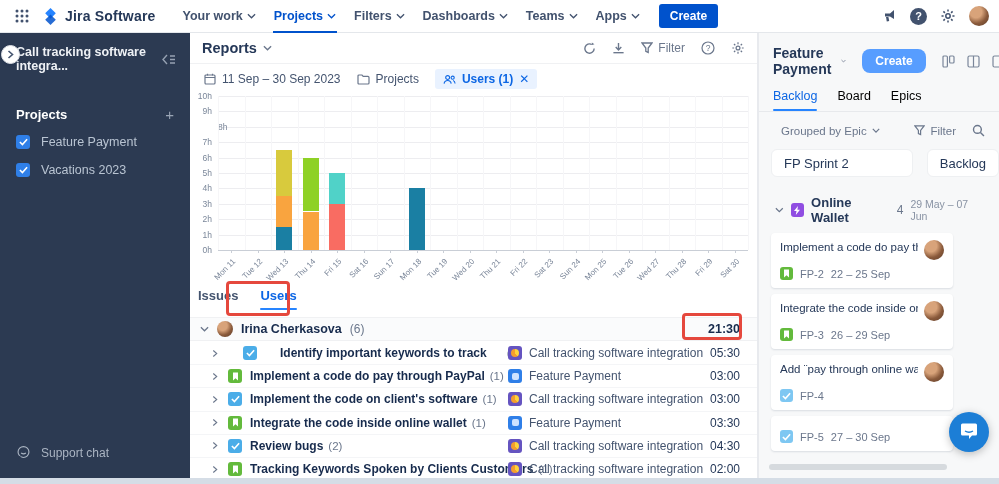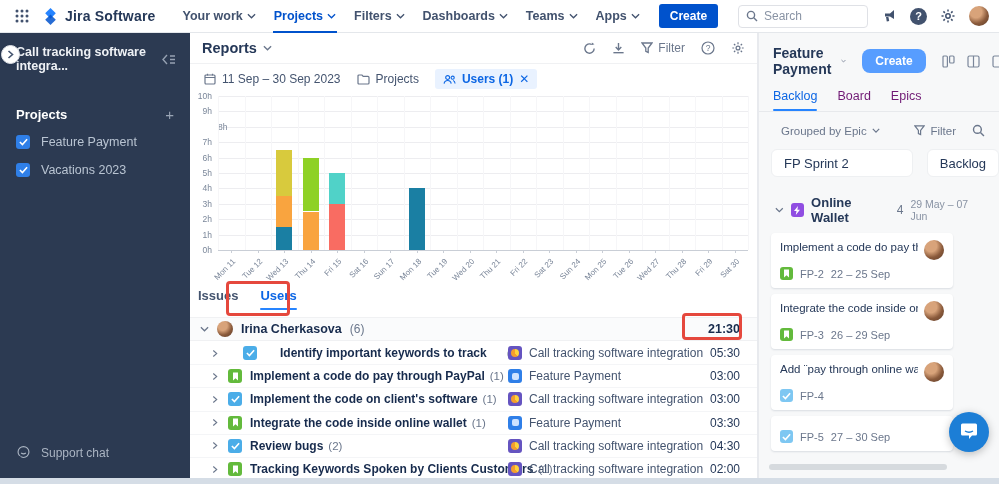--- a/index.html
+++ b/index.html
@@ -102,21 +102,21 @@
   .annot { position:absolute; border:3px solid #e5483d; border-radius:4px; pointer-events:none; z-index:10; }
 
   
   #rpanel { position:absolute; left:759px; top:33px; width:240px; height:445px; background:#f7f8f9; overflow:hidden; }
   .rp-head { display:flex; align-items:center; gap:8px; padding:12px 10px 8px 14px; }
   .rp-title { display:flex; align-items:center; gap:6px; font-size:14px; font-weight:bold; color:#253858; cursor:pointer; }
   .rp-create { background:#579dff; color:#fff; border:none; border-radius:8px; font-size:12px; font-weight:bold;
                padding:5px 13px; margin-left:8px; cursor:pointer; }
   .rp-view-icons { display:flex; gap:12px; margin-left:8px; color:#7a869a; }
   #panel-tabs { display:flex; gap:20px; padding:4px 14px 0 14px; border-bottom:1px solid #e7e9ec; }
-  .ptab { font-size:12.5px; color:#701a75; padding-bottom:8px; cursor:pointer; position:relative; }
+  .ptab { font-size:12.5px; color:#000000; padding-bottom:8px; cursor:pointer; position:relative; }
   .ptab.active { color:#0c66e4; }
   .ptab.active::after { content:""; position:absolute; left:0; right:0; bottom:0; height:2px; border-radius:2px; background:#2684ff; }
   .rp-toolbar { display:flex; align-items:center; padding:12px 14px 10px 14px; font-size:11.5px; color:#6b778c; }
   .rp-grouped { display:flex; align-items:center; gap:5px; cursor:pointer;margin-left:8px; }
   .rp-toolbar-right { margin-left:auto; display:flex; align-items:center; gap:16px; }
   #panel-columns { display:flex; gap:14px; padding:2px 0 8px 12px; }
   .col-card { background:#fff; border:1px solid #eef0f2; border-radius:6px; height:28px; display:flex; align-items:center;
               padding:0 12px; font-size:13px; color:#253858; white-space:nowrap; }
   .epic-row { display:flex; align-items:center; gap:7px; padding:10px 14px 8px 16px; cursor:pointer; }
   .epic-ico { width:14px; height:14px; border-radius:3px; background:#904ee2; display:flex; align-items:center; justify-content:center; }
@@ -195,27 +195,20 @@
         <span class="nav-item">
           <span>Apps</span>
           <svg width="9" height="6" viewBox="0 0 10 6">
             <path d="M1 1 L5 5 L9 1" fill="none" stroke="currentColor" stroke-width="1.4"></path>
           </svg>
         </span>
       </span>
     <button class="btn-create">Create</button>
   </div>
   <div class="nav-right">
-    <span class="searchbox">
-      <svg width="12" height="12" viewBox="0 0 12 12">
-          <circle cx="5" cy="5" r="3.6" fill="none" stroke="#6b778c" stroke-width="1.4"></circle>
-          <line x1="7.8" y1="7.8" x2="11" y2="11" stroke="#6b778c" stroke-width="1.4"></line>
-        </svg>
-      <input placeholder="Search" style="">
-    </span>
     <span class="nav-ico">
       <svg width="16" height="16" viewBox="0 0 16 16">
           <path fill="#42526e" d="M13 2 L13 11 L9 8.5 L4 8.5 L4 5.5 L9 5.5 Z"></path>
           <path fill="#42526e" d="M5 9 L7.4 9 L8.2 13 L5.8 13.5 Z"></path>
         </svg>
     </span>
     <span class="help-circ">?</span>
     <span class="nav-ico">
       <svg width="16" height="16" viewBox="0 0 16 16">
           <g stroke="#42526e" stroke-width="1.5" fill="none">

